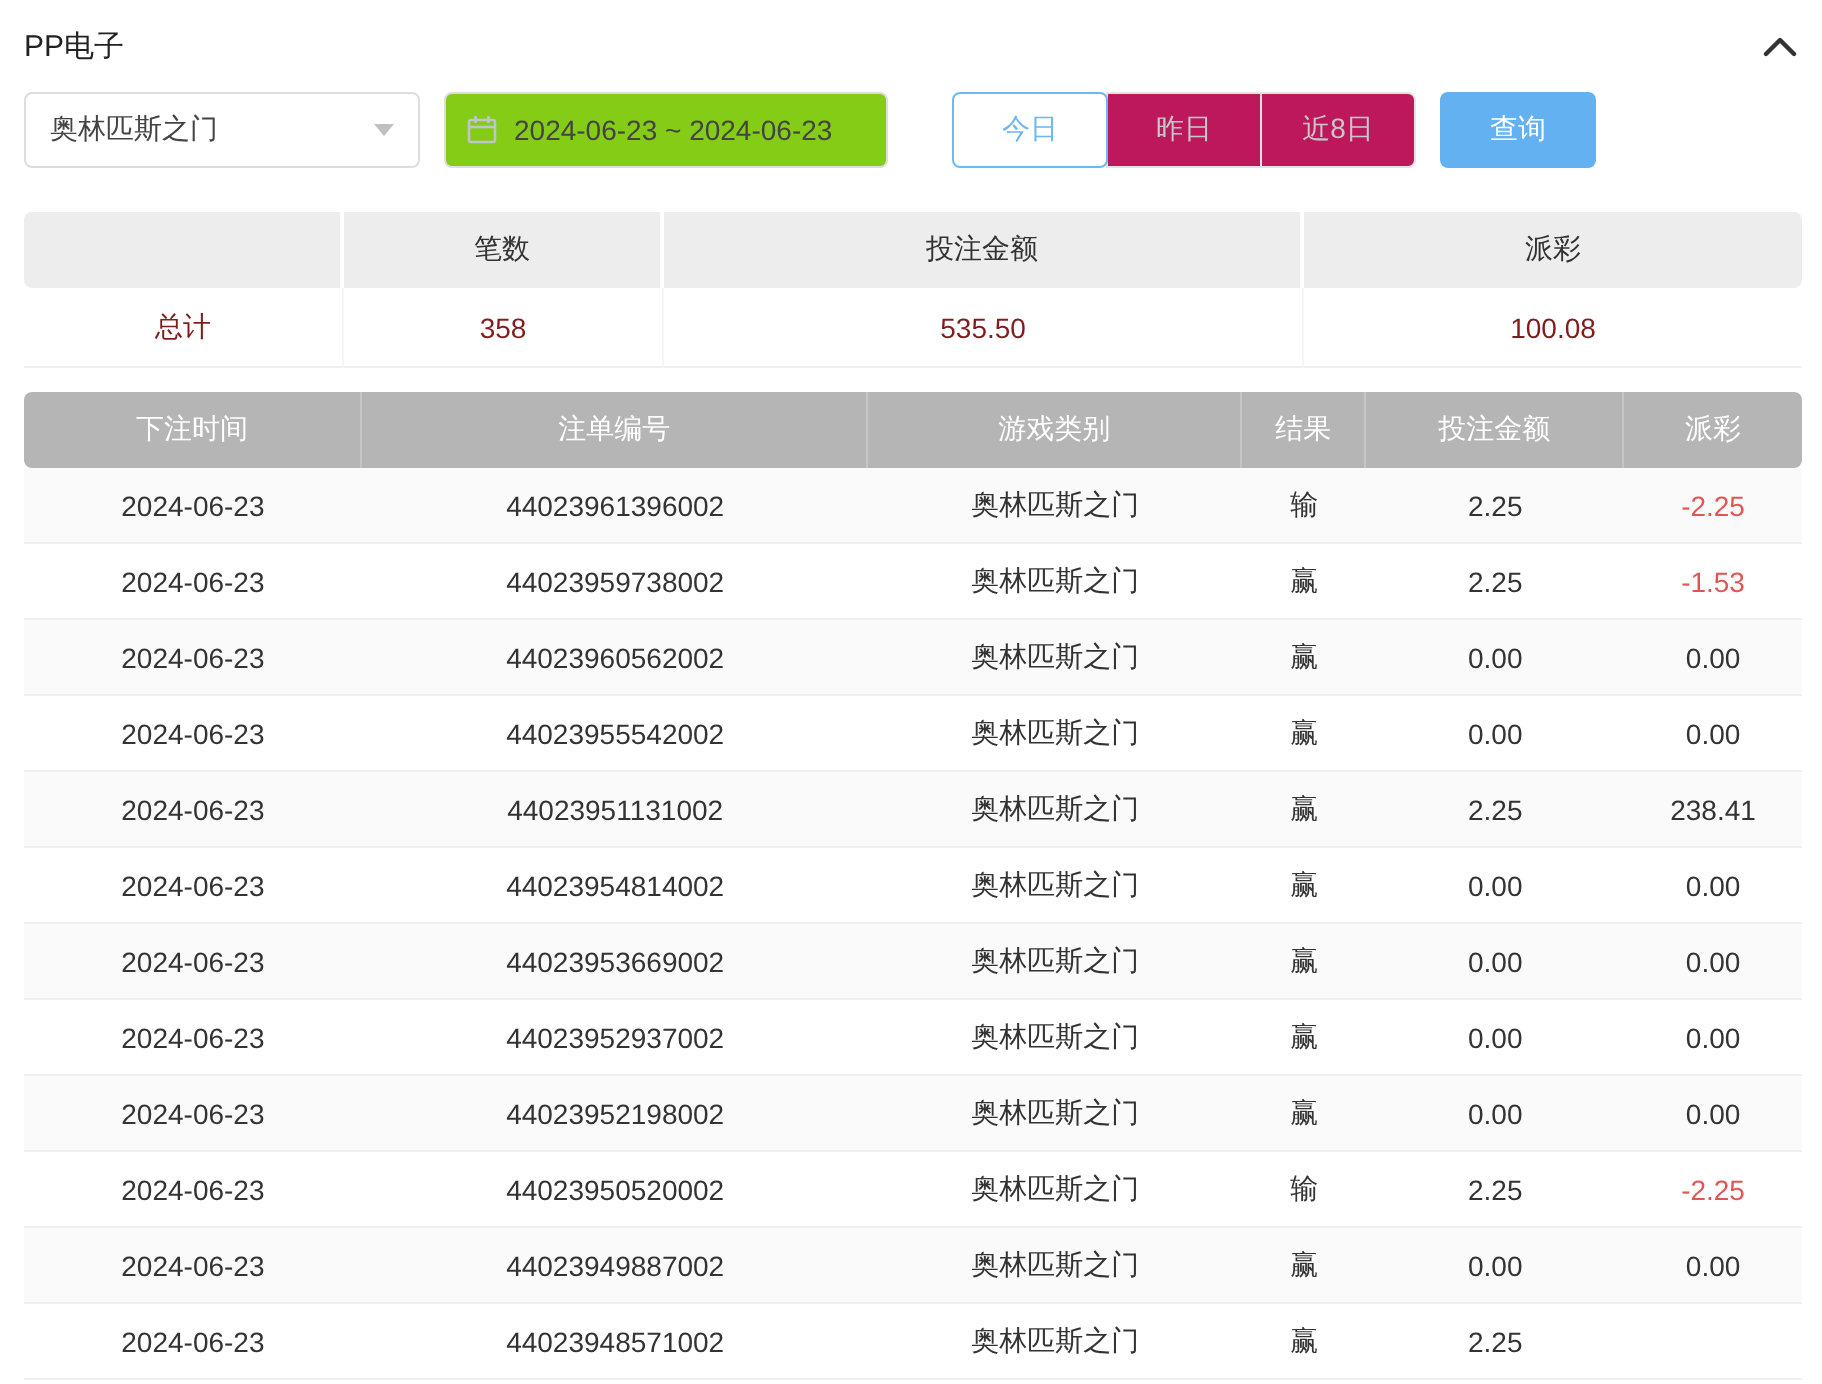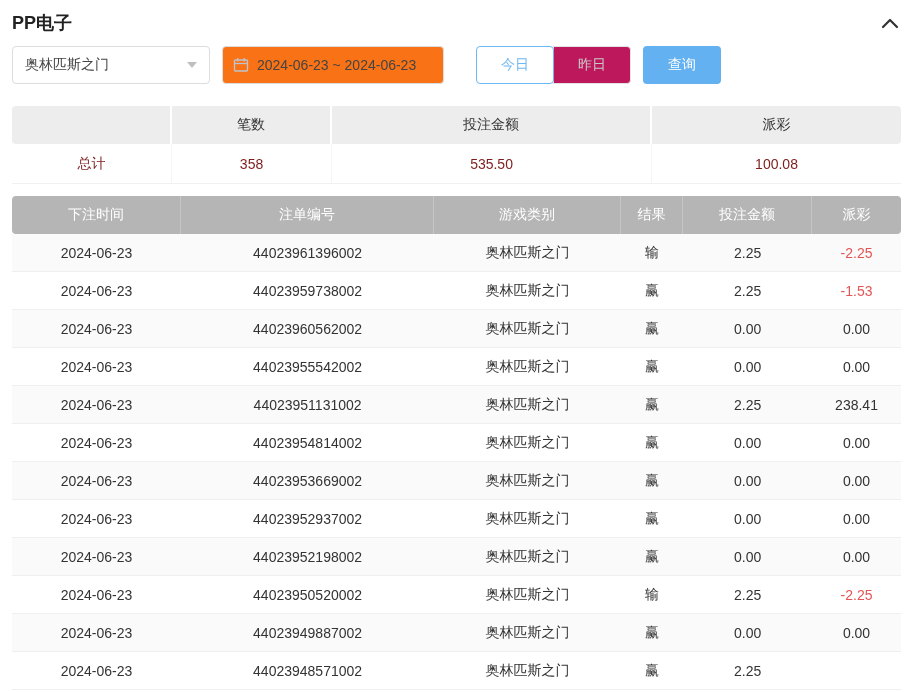--- a/index.html
+++ b/index.html
@@ -15,21 +15,21 @@
   .panel { padding: 0 10px 0 12px; }
 
   
   .panel-header {
     display: flex;
     justify-content: space-between;
     align-items: center;
     padding-top: 16px;
     height: 30px;
   }
-  .panel-title { font-size: 18px; font-weight: bold; color: #222; text-align: right; }
+  .panel-title { font-size: 15px; font-weight: normal; color: #222; text-align: right; }
   .collapse-btn {
     background: none; border: none; padding: 2px; cursor: pointer;
     display: flex; align-items: center;
   }
 
   
   .controls {
     display: flex;
     align-items: center;
     margin-top: 16px;
@@ -52,21 +52,21 @@
   }
   .date-box {
     width: 222px; height: 38px;
     border: 1px solid #dddddd; border-radius: 4px;
     display: flex; align-items: center;
     gap: 8px;
     padding: 0 10px;
     font-size: 14px; color: #444;
     margin-left: 12px;
     cursor: pointer;
-    background: #f97316;
+    background: #84cc16;
   }
   .btn-group { display: flex; margin-left: 16px; }
   .quick-btn {
     width: 78px; height: 38px;
     background: #be185d;
     border: 1px solid #e3e3e3;
     color: #c8c8c8;
     font-size: 14px;
     font-family: inherit;
     cursor: pointer;
@@ -179,20 +179,21 @@
         <line x1="4.8" y1="1" x2="4.8" y2="4.5" stroke="#c0c4cc" stroke-width="1.3"></line>
         <line x1="11.2" y1="1" x2="11.2" y2="4.5" stroke="#c0c4cc" stroke-width="1.3"></line>
         <line x1="1.5" y1="6.5" x2="14.5" y2="6.5" stroke="#c0c4cc" stroke-width="1.3"></line>
       </svg>
       <span>2024-06-23 ~ 2024-06-23</span>
     </div>
 
     <div class="btn-group">
       <button class="quick-btn active">今日</button>
       <button class="quick-btn">昨日</button>
+      <button class="quick-btn">近8日</button>
     </div>
 
     <button class="search-btn">查询</button>
   </div>
 
   <table class="summary-table">
     <colgroup>
       <col style="width:18%">
         <col style="width:18%">
         <col style="width:36%">

